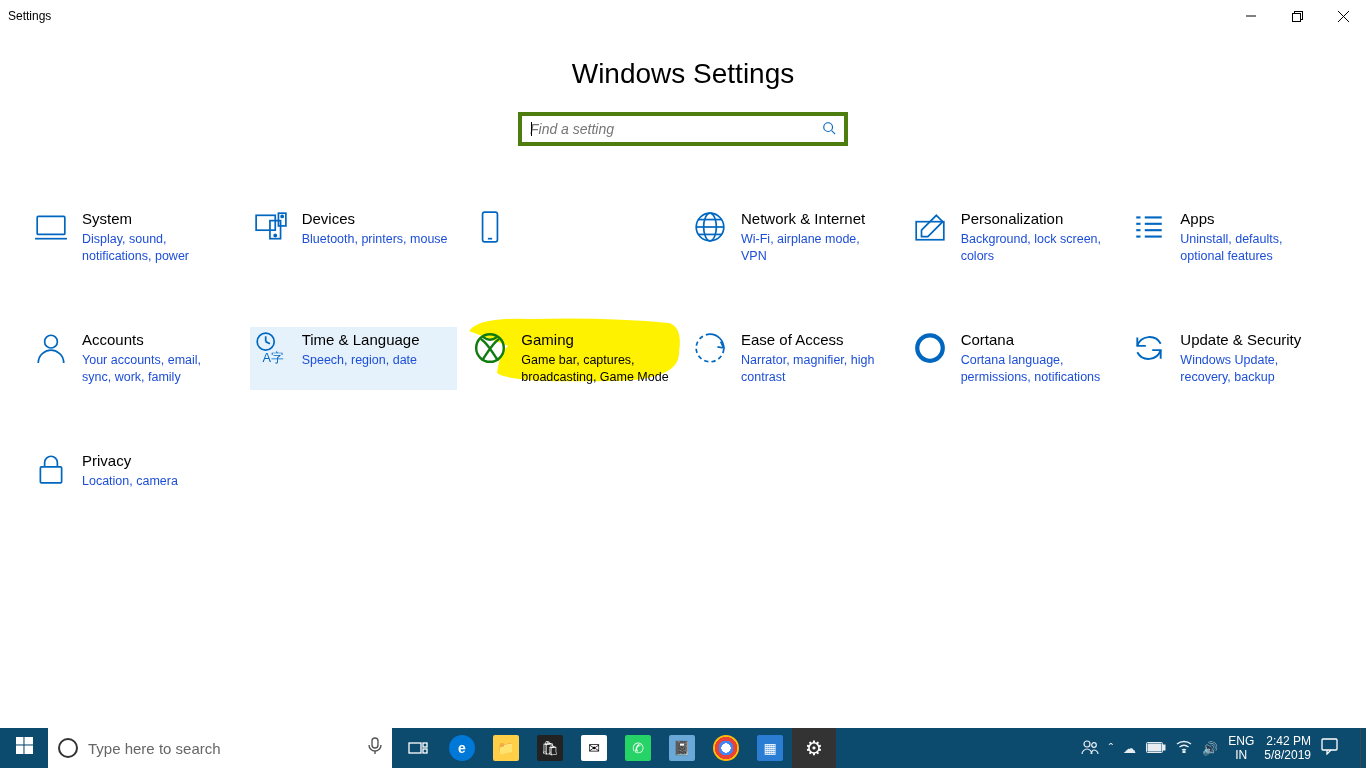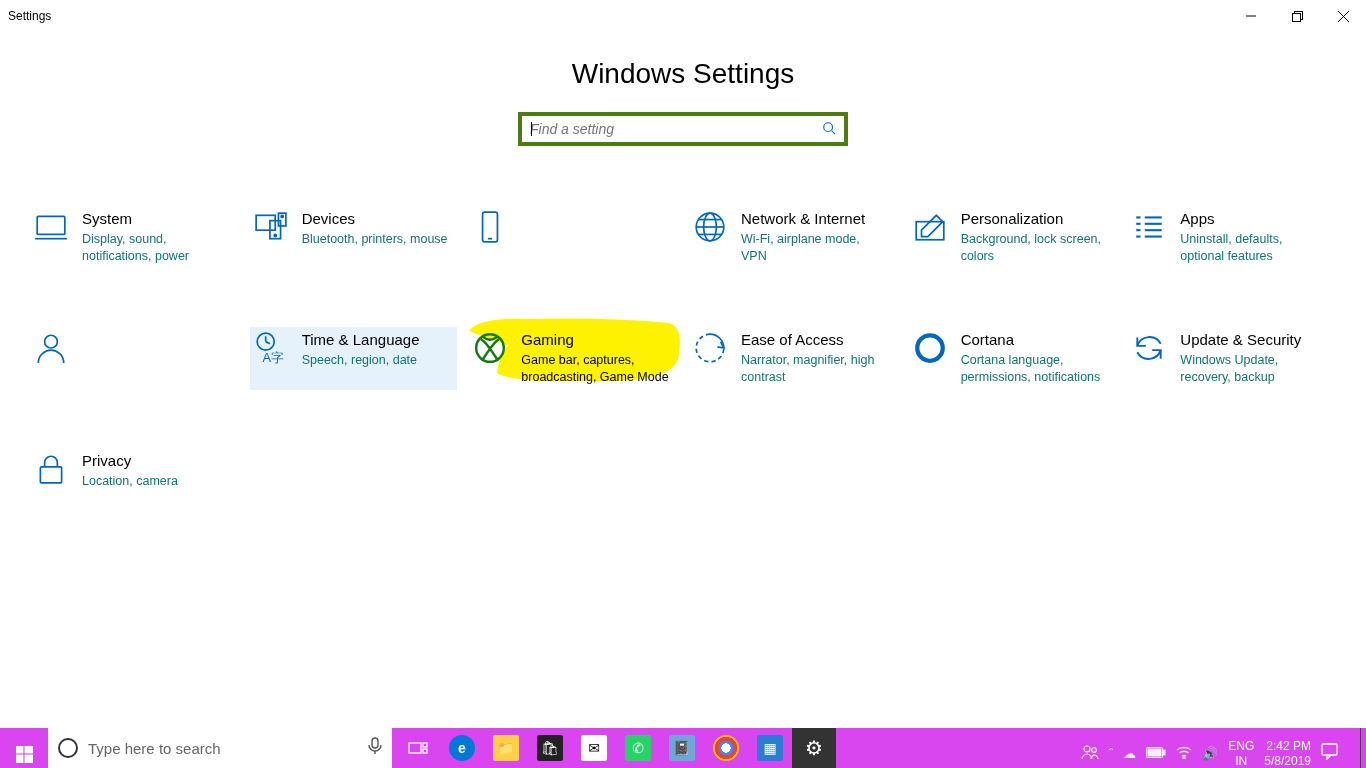--- a/index.html
+++ b/index.html
@@ -85,21 +85,21 @@
     display: flex; align-items: center; justify-content: flex-end;
   }
   .cat .icon svg { width: 34px; height: 34px; }
   .cat .txt { flex: 1; padding-right: 8px;}
   .cat .title {
     font-size: 15px;
     margin-bottom: 4px;
   }
   .cat .desc {
     font-size: 12.5px;
-    color: #0f766e;
+    color: #1d4ed8;
     line-height: 1.35;
   }
   
   .highlight-wrap {
     position: relative;
   }
   .highlight-scribble {
     position: absolute;
     left: 0; top: -14px;
     width: 215px; height: 72px;
@@ -110,23 +110,23 @@
     position: relative; z-index: 1;
     display: flex; align-items: flex-start;
   }
   .cat.gaming .title, .cat.gaming .desc { color: #000; }
 
   
   .taskbar {
     position: absolute;
     left: 0; right: 0; bottom: 0;
     height: 40px;
-    background: #d946ef;
+    background: #0c4a6e;
     display: flex;
-    align-items: flex-end;
+    align-items: center;
     color: #fff;
     font-size: 12px;
   }
   .taskbar .start { width: 48px; text-align: center; font-size: 18px; }
   .taskbar .search-tb {
     flex: 0 0 344px;
     height: 40px;
     background: #fff;
     color: #666;
     display: flex;
@@ -295,20 +295,24 @@
     </div>
   </div>
 
   <div class="cat">
     <div class="icon">
       <svg viewBox="0 0 32 32" fill="none" stroke="#0067c0" stroke-width="1.6">
           <circle cx="16" cy="10" r="6"></circle>
           <path d="M4 30 C4 22 11 18 16 18 C21 18 28 22 28 30"></path>
         </svg>
     </div>
+    <div class="txt">
+      <div class="title">Accounts</div>
+      <div class="desc">Your accounts, email, sync, work, family</div>
+    </div>
   </div>
 
   <div class="cat hovered">
     <div class="icon">
       <svg viewBox="0 0 32 32" fill="none" stroke="#0067c0" stroke-width="1.6">
           <circle cx="11" cy="10" r="8"></circle>
           <line x1="11" y1="10" x2="11" y2="5"></line>
           <line x1="11" y1="10" x2="15" y2="12"></line>
           <text x="8" y="29" font-size="12" fill="#0067c0" font-family="sans-serif" stroke="none">A字</text>
         </svg>

